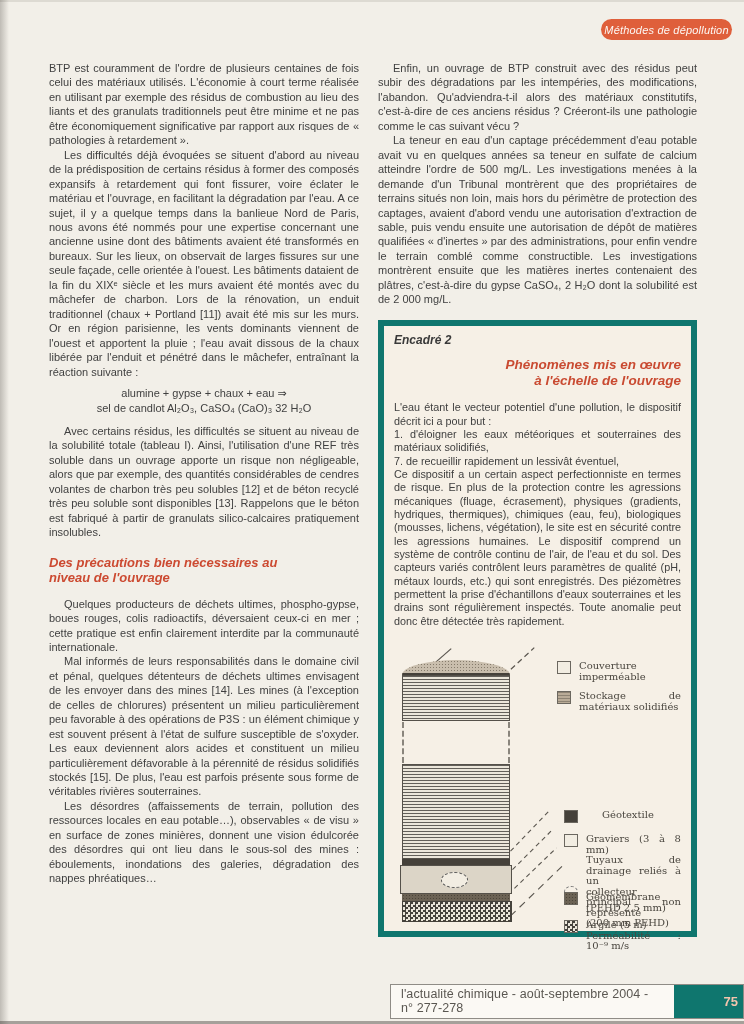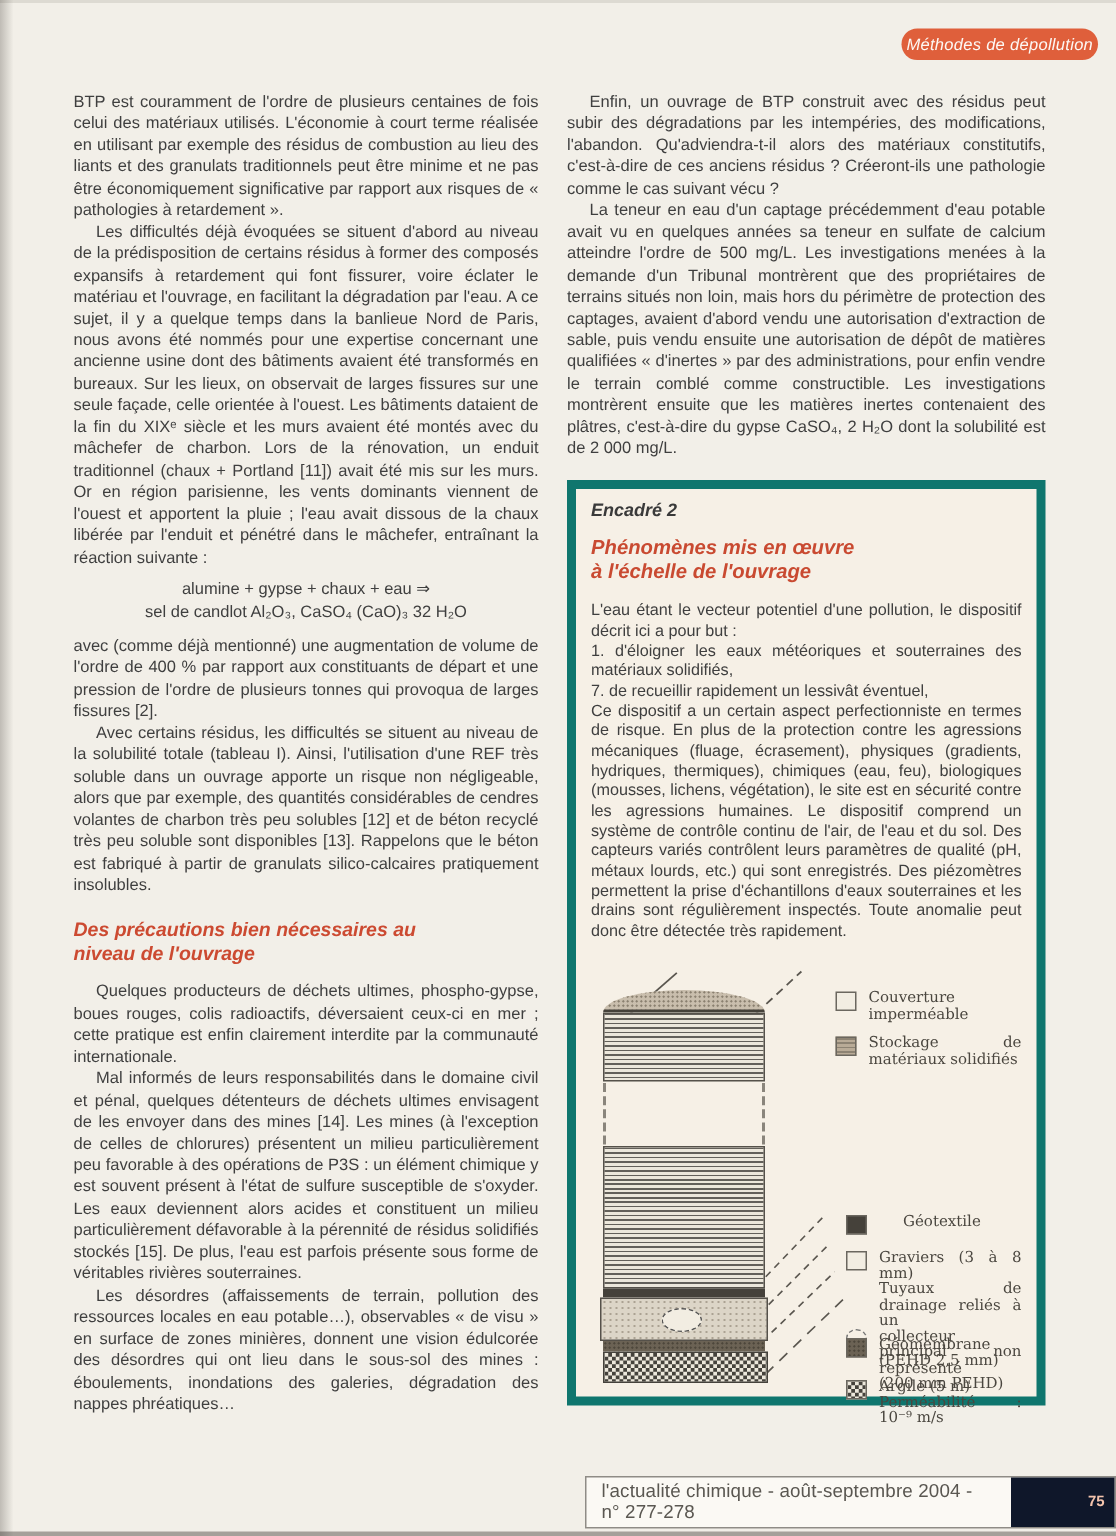--- a/index.html
+++ b/index.html
@@ -22,21 +22,21 @@
   .indent{text-indent:15px;}
 
   .formula{text-align:center;text-indent:0;margin:7px 0 8px 0 !important;line-height:15px;}
 
   .section-heading{color:#cc4a31;font-weight:bold;font-style:italic;font-size:13px;line-height:15.5px;
         margin:15px 0 11px 0 !important;text-align:left;text-indent:0;max-width:260px;}
 
   .encadre{margin-top:13px;border:6px solid #0f766e;background:#f6f0e6;
         padding:7px 10px 8px 10px;height:617px;box-sizing:border-box;}
   .encadre-label{font-weight:bold;font-style:italic;font-size:12px;color:#3a3a3a;margin:0;}
-  .encadre-title{text-align:left;color:#c94a31;font-weight:bold;font-style:italic;
+  .encadre-title{text-align:right;color:#c94a31;font-weight:bold;font-style:italic;
         font-size:13.5px;line-height:16px;margin:10px 0 12px 0;}
   .encadre-body p{margin:0;font-size:10.8px;line-height:13.35px;text-align:justify;}
 
   .diagram{position:relative;height:330px;margin-top:6px;
         font-family:"DejaVu Serif",serif;}
   .hatch{background-color:#ece7db;background-image:repeating-linear-gradient(
         to bottom,#63605a 0px,#63605a 1px,rgba(0,0,0,0) 1px,rgba(0,0,0,0) 3px);}
   .stipple{background-color:#c9bead;background-image:radial-gradient(#857b6b .6px,rgba(0,0,0,0) .7px);
         background-size:3px 3px;}
   .checker{background-color:#ece7db;background-image:
@@ -63,43 +63,42 @@
   .swatch-plain{background:#f2ede2;}
   .swatch-solid{background:#b9ab97;background-image:repeating-linear-gradient(
         to bottom,#8d8373 0px,#8d8373 1px,rgba(0,0,0,0) 1px,rgba(0,0,0,0) 3px);}
   .swatch-circle{width:14px;height:12px;border:1.5px dashed #777;border-radius:50%;background:none;}
   .legend-item .lbl{font-size:10px;line-height:10.5px;color:#4a463f;}
   .leader{position:absolute;left:0;top:0;width:100%;height:100%;pointer-events:none;}
 
   .footer{position:absolute;left:390px;top:984px;display:flex;align-items:stretch;
         border:1px solid #8f8c86;background:#fbf9f4;}
   .footer-text{padding:2px 10px 3px 10px;font-size:12.5px;color:#5a5751;letter-spacing:.1px;}
-  .footer-page{width:29px;background:#0f172a;color:#f4c4ad;display:flex;align-items:center;
-        justify-content:center;font-size:10px;font-weight:bold;padding-left:45px;}
+  .footer-page{width:29px;background:#0f766e;color:#f4c4ad;display:flex;align-items:center;
+        justify-content:center;font-size:13px;font-weight:bold;padding-left:45px;}
 </style>
 </head>
 <body>
 
 <div class="page">
   <div class="scan-edge-top"></div>
   <div class="scan-edge-left"></div>
   <div class="scan-edge-bottom"></div>
 
   <div class="header-tag">
     <span>Méthodes de dépollution</span>
   </div>
 
   <div class="col col-left">
     <p>BTP est couramment de l'ordre de plusieurs centaines de fois celui des matériaux utilisés. L'économie à court terme réalisée en utilisant par exemple des résidus de combustion au lieu des liants et des granulats traditionnels peut être minime et ne pas être économiquement significative par rapport aux risques de « pathologies à retardement ».</p>
     <p class="indent">Les difficultés déjà évoquées se situent d'abord au niveau de la prédisposition de certains résidus à former des composés expansifs à retardement qui font fissurer, voire éclater le matériau et l'ouvrage, en facilitant la dégradation par l'eau. A ce sujet, il y a quelque temps dans la banlieue Nord de Paris, nous avons été nommés pour une expertise concernant une ancienne usine dont des bâtiments avaient été transformés en bureaux. Sur les lieux, on observait de larges fissures sur une seule façade, celle orientée à l'ouest. Les bâtiments dataient de la fin du XIXᵉ siècle et les murs avaient été montés avec du mâchefer de charbon. Lors de la rénovation, un enduit traditionnel (chaux + Portland [11]) avait été mis sur les murs. Or en région parisienne, les vents dominants viennent de l'ouest et apportent la pluie ; l'eau avait dissous de la chaux libérée par l'enduit et pénétré dans le mâchefer, entraînant la réaction suivante :</p>
     <p class="formula">
       <span>alumine + gypse + chaux + eau  ⇒</span><br>
       <span>sel de candlot Al₂O₃, CaSO₄ (CaO)₃ 32 H₂O</span>
     </p>
-    <p>avec (comme déjà mentionné) une augmentation de volume de l'ordre de 400 % par rapport aux constituants de départ et une pression de l'ordre de plusieurs tonnes qui provoqua de larges fissures [2].</p>
     <p class="indent">Avec certains résidus, les difficultés se situent au niveau de la solubilité totale (tableau I). Ainsi, l'utilisation d'une REF très soluble dans un ouvrage apporte un risque non négligeable, alors que par exemple, des quantités considérables de cendres volantes de charbon très peu solubles [12] et de béton recyclé très peu soluble sont disponibles [13]. Rappelons que le béton est fabriqué à partir de granulats silico-calcaires pratiquement insolubles.</p>
     <h2 class="section-heading">Des précautions bien nécessaires au niveau de l'ouvrage</h2>
     <p class="indent">Quelques producteurs de déchets ultimes, phospho-gypse, boues rouges, colis radioactifs, déversaient ceux-ci en mer ; cette pratique est enfin clairement interdite par la communauté internationale.</p>
     <p class="indent">Mal informés de leurs responsabilités dans le domaine civil et pénal, quelques détenteurs de déchets ultimes envisagent de les envoyer dans des mines [14]. Les mines (à l'exception de celles de chlorures) présentent un milieu particulièrement peu favorable à des opérations de P3S : un élément chimique y est souvent présent à l'état de sulfure susceptible de s'oxyder. Les eaux deviennent alors acides et constituent un milieu particulièrement défavorable à la pérennité de résidus solidifiés stockés [15]. De plus, l'eau est parfois présente sous forme de véritables rivières souterraines.</p>
     <p class="indent">Les désordres (affaissements de terrain, pollution des ressources locales en eau potable…), observables « de visu » en surface de zones minières, donnent une vision édulcorée des désordres qui ont lieu dans le sous-sol des mines : éboulements, inondations des galeries, dégradation des nappes phréatiques…</p>
   </div>
 
   <div class="col col-right">
     <p class="indent">Enfin, un ouvrage de BTP construit avec des résidus peut subir des dégradations par les intempéries, des modifications, l'abandon. Qu'adviendra-t-il alors des matériaux constitutifs, c'est-à-dire de ces anciens résidus ? Créeront-ils une pathologie comme le cas suivant vécu ?</p>
     <p class="indent">La teneur en eau d'un captage précédemment d'eau potable avait vu en quelques années sa teneur en sulfate de calcium atteindre l'ordre de 500 mg/L. Les investigations menées à la demande d'un Tribunal montrèrent que des propriétaires de terrains situés non loin, mais hors du périmètre de protection des captages, avaient d'abord vendu une autorisation d'extraction de sable, puis vendu ensuite une autorisation de dépôt de matières qualifiées « d'inertes » par des administrations, pour enfin vendre le terrain comblé comme constructible. Les investigations montrèrent ensuite que les matières inertes contenaient des plâtres, c'est-à-dire du gypse CaSO₄, 2 H₂O dont la solubilité est de 2 000 mg/L.</p>

